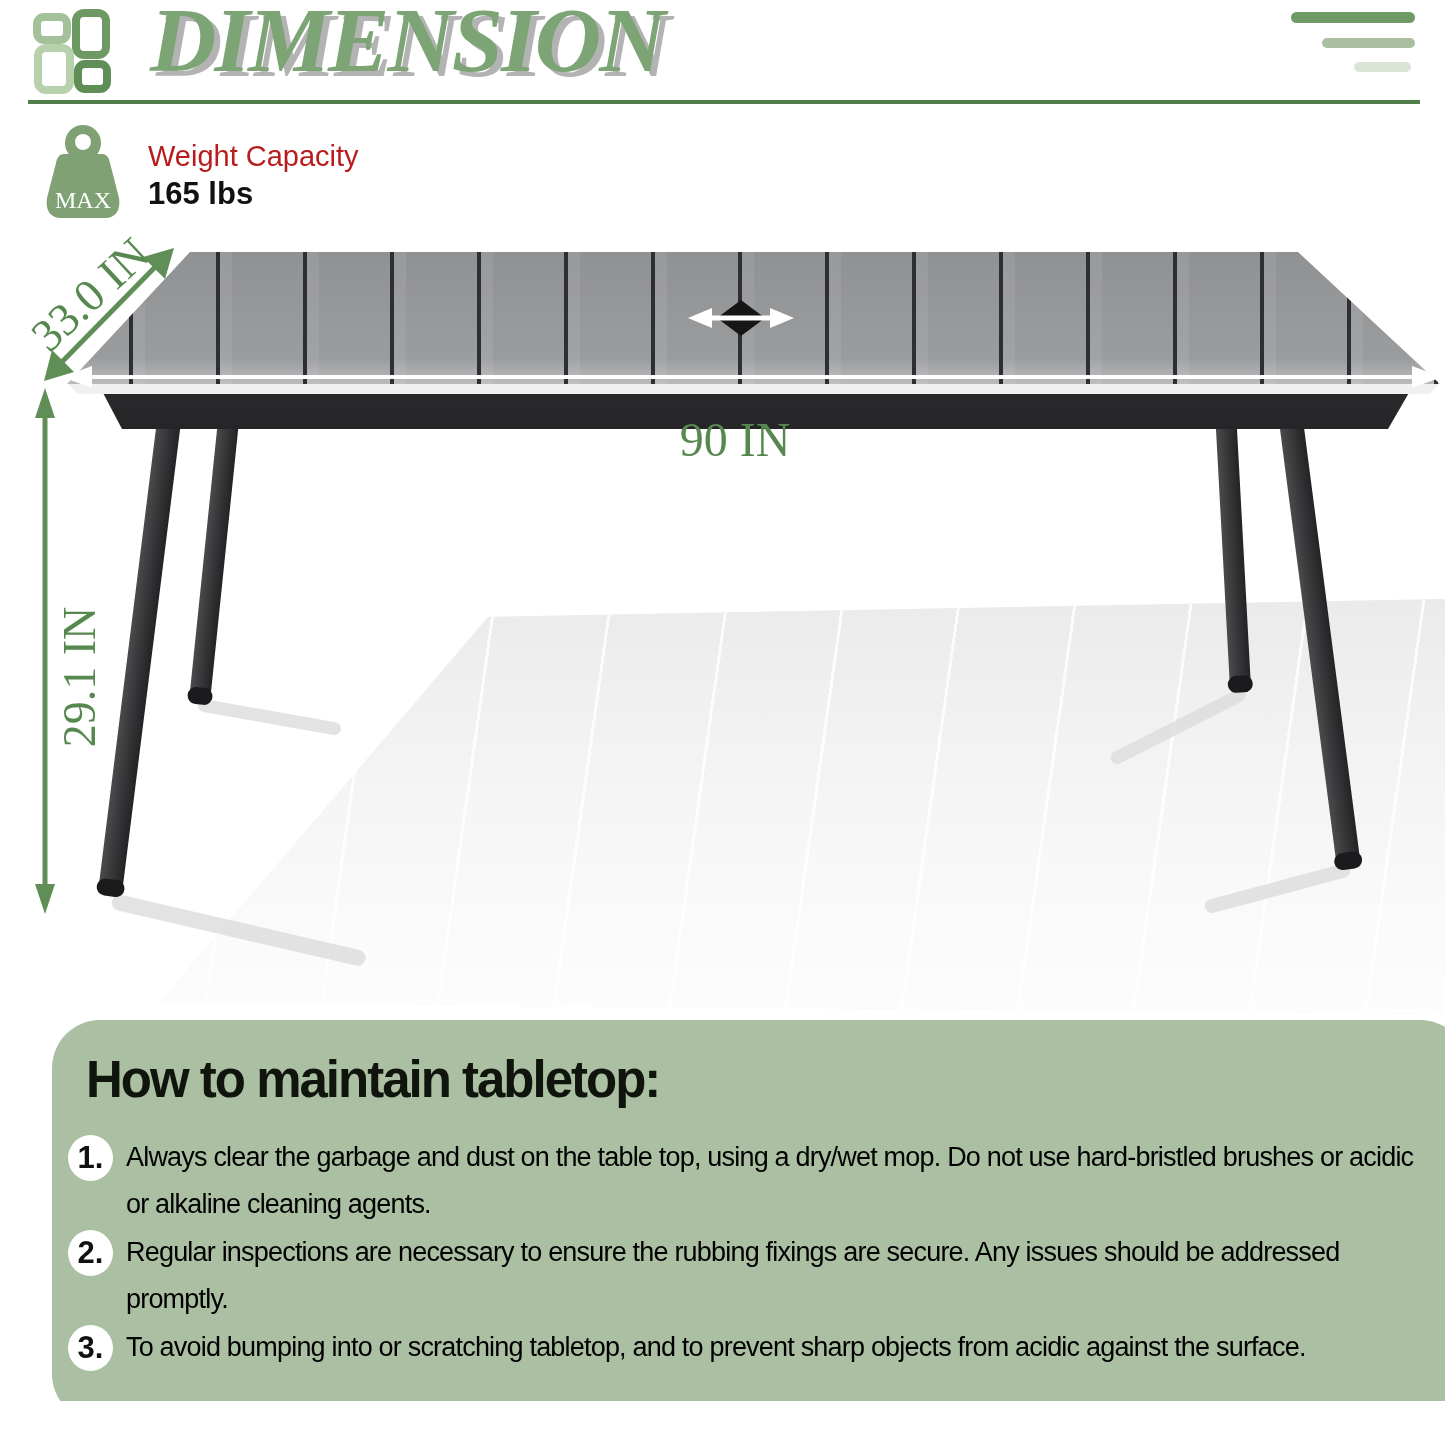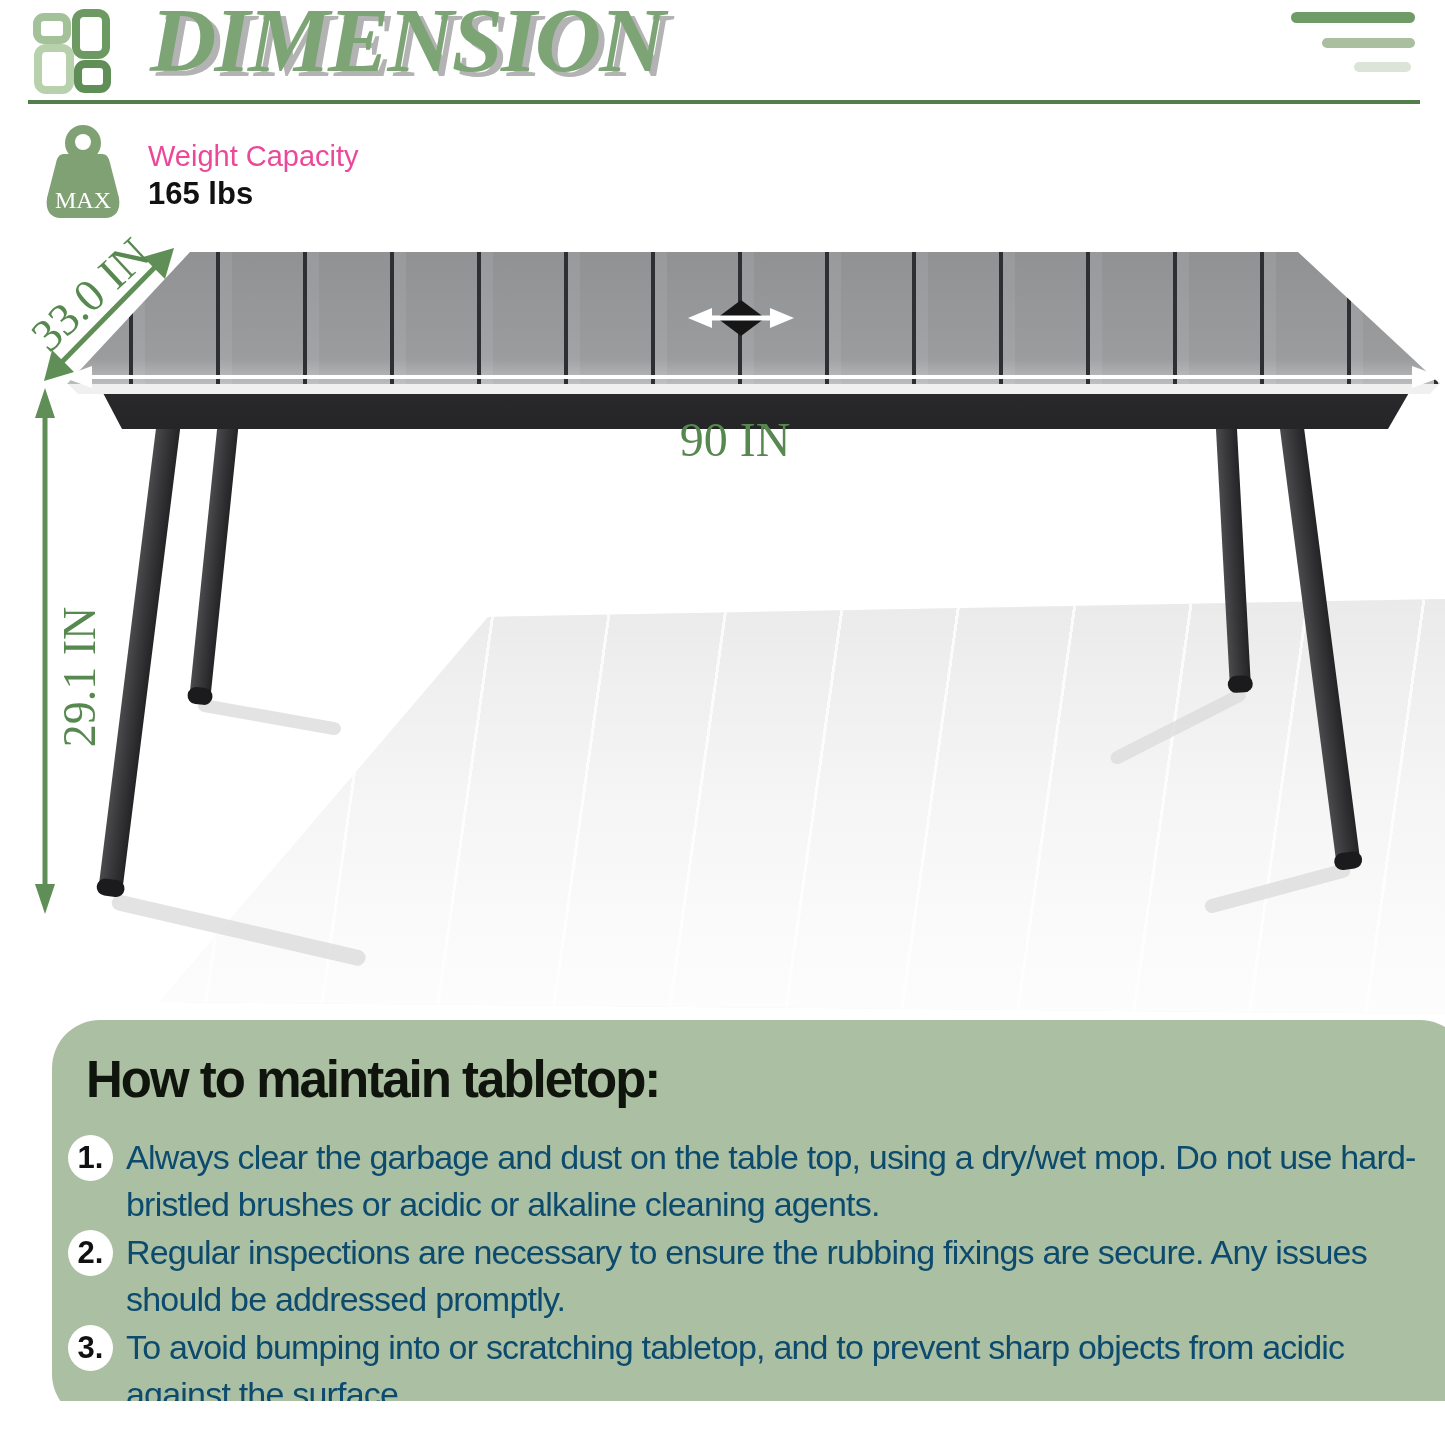--- a/index.html
+++ b/index.html
@@ -18,21 +18,21 @@
     text-shadow:6px 5px 0 #b3b3b3;
     white-space:nowrap;
   }
   .underline{left:28px;top:100px;width:1392px;height:4px;background:#517e4b;}
   .bar{border-radius:7px;}
   .bar1{left:1291px;top:12px;width:124px;height:11px;background:#6f9b66;}
   .bar2{left:1322px;top:38px;width:93px;height:10px;background:#a9bfa0;}
   .bar3{left:1354px;top:62px;width:57px;height:10px;background:#dce4d7;}
 
   
-  .weight-label{left:148px;top:140px;font-size:29px;color:#ec4899;}
+  .weight-label{left:148px;top:140px;font-size:29px;color:#b91c1c;}
   .weight-value{left:148px;top:176px;font-size:31px;font-weight:bold;color:#111;}
 
   
   .floor-shadow{
     left:0;top:0;width:1445px;height:1050px;
     clip-path:polygon(488px 617px,1445px 599px,1445px 1014px,160px 1002px);
     background:
       linear-gradient(180deg,rgba(255,255,255,0) 35%,rgba(255,255,255,.92) 100%),
       repeating-linear-gradient(98deg,transparent 0 112px,rgba(255,255,255,.8) 112px 115px),
       linear-gradient(180deg,#d2d2d2 0%,#dddddd 45%,#efefef 100%);
@@ -94,21 +94,21 @@
     letter-spacing:-2px;color:#0f140c;
   }
   .care-list{left:16px;top:114px;right:28px;display:flex;flex-direction:column;position:absolute;}
   .care-item{display:flex;align-items:flex-start;margin-bottom:1px;}
   .num-circle{
     flex:none;width:45px;height:46px;border-radius:50%;background:#ffffff;
     display:flex;align-items:center;justify-content:center;
     font-size:31px;font-weight:bold;color:#111;margin-right:13px;margin-top:1px;
   }
   .care-text{
-    flex:1;font-size:34px;line-height:47px;letter-spacing:-0.8px;color:#0c4a6e;
+    flex:1;font-size:27px;line-height:47px;letter-spacing:-0.8px;color:#000000;
   }
   .bottom-strip{left:0;top:1424px;width:1445px;height:11px;background:#7e9576;}
 </style>
 </head>
 <body>
 
 <div class="stage">
 
   <svg class="abs" style="left:28px;top:6px;" width="84" height="88" viewBox="0 0 84 88">
     <rect x="9" y="11" width="30" height="23" rx="7" fill="none" stroke="#a3c29a" stroke-width="8"></rect>

